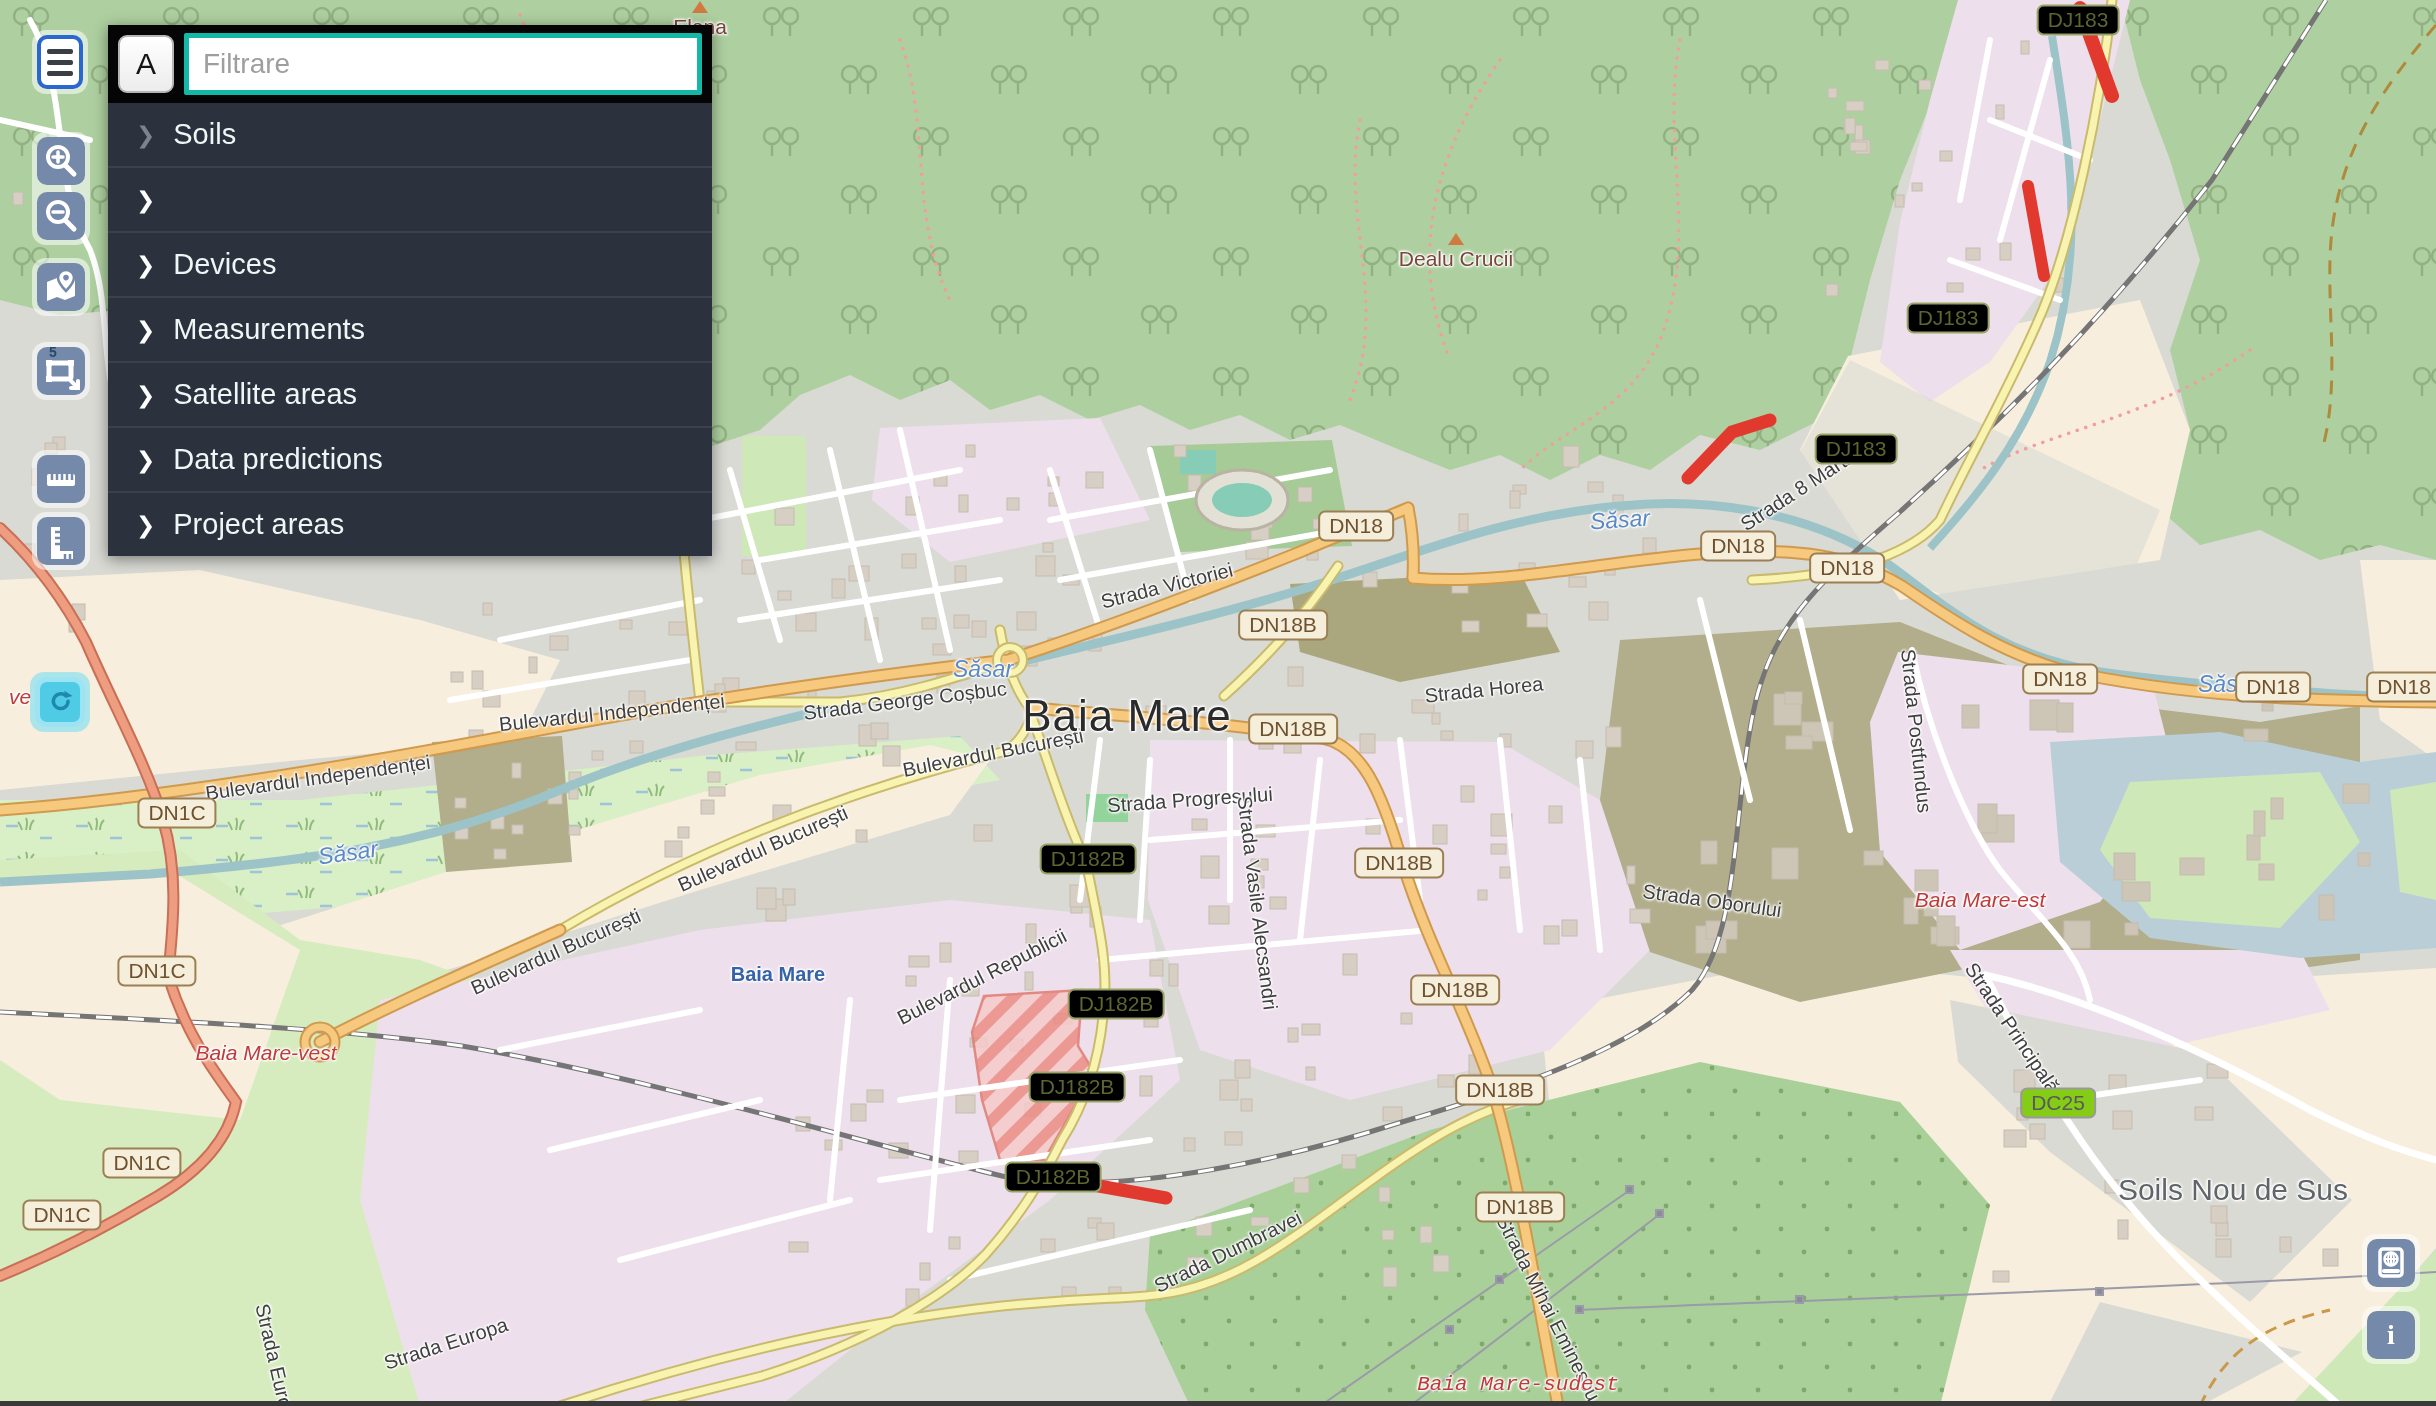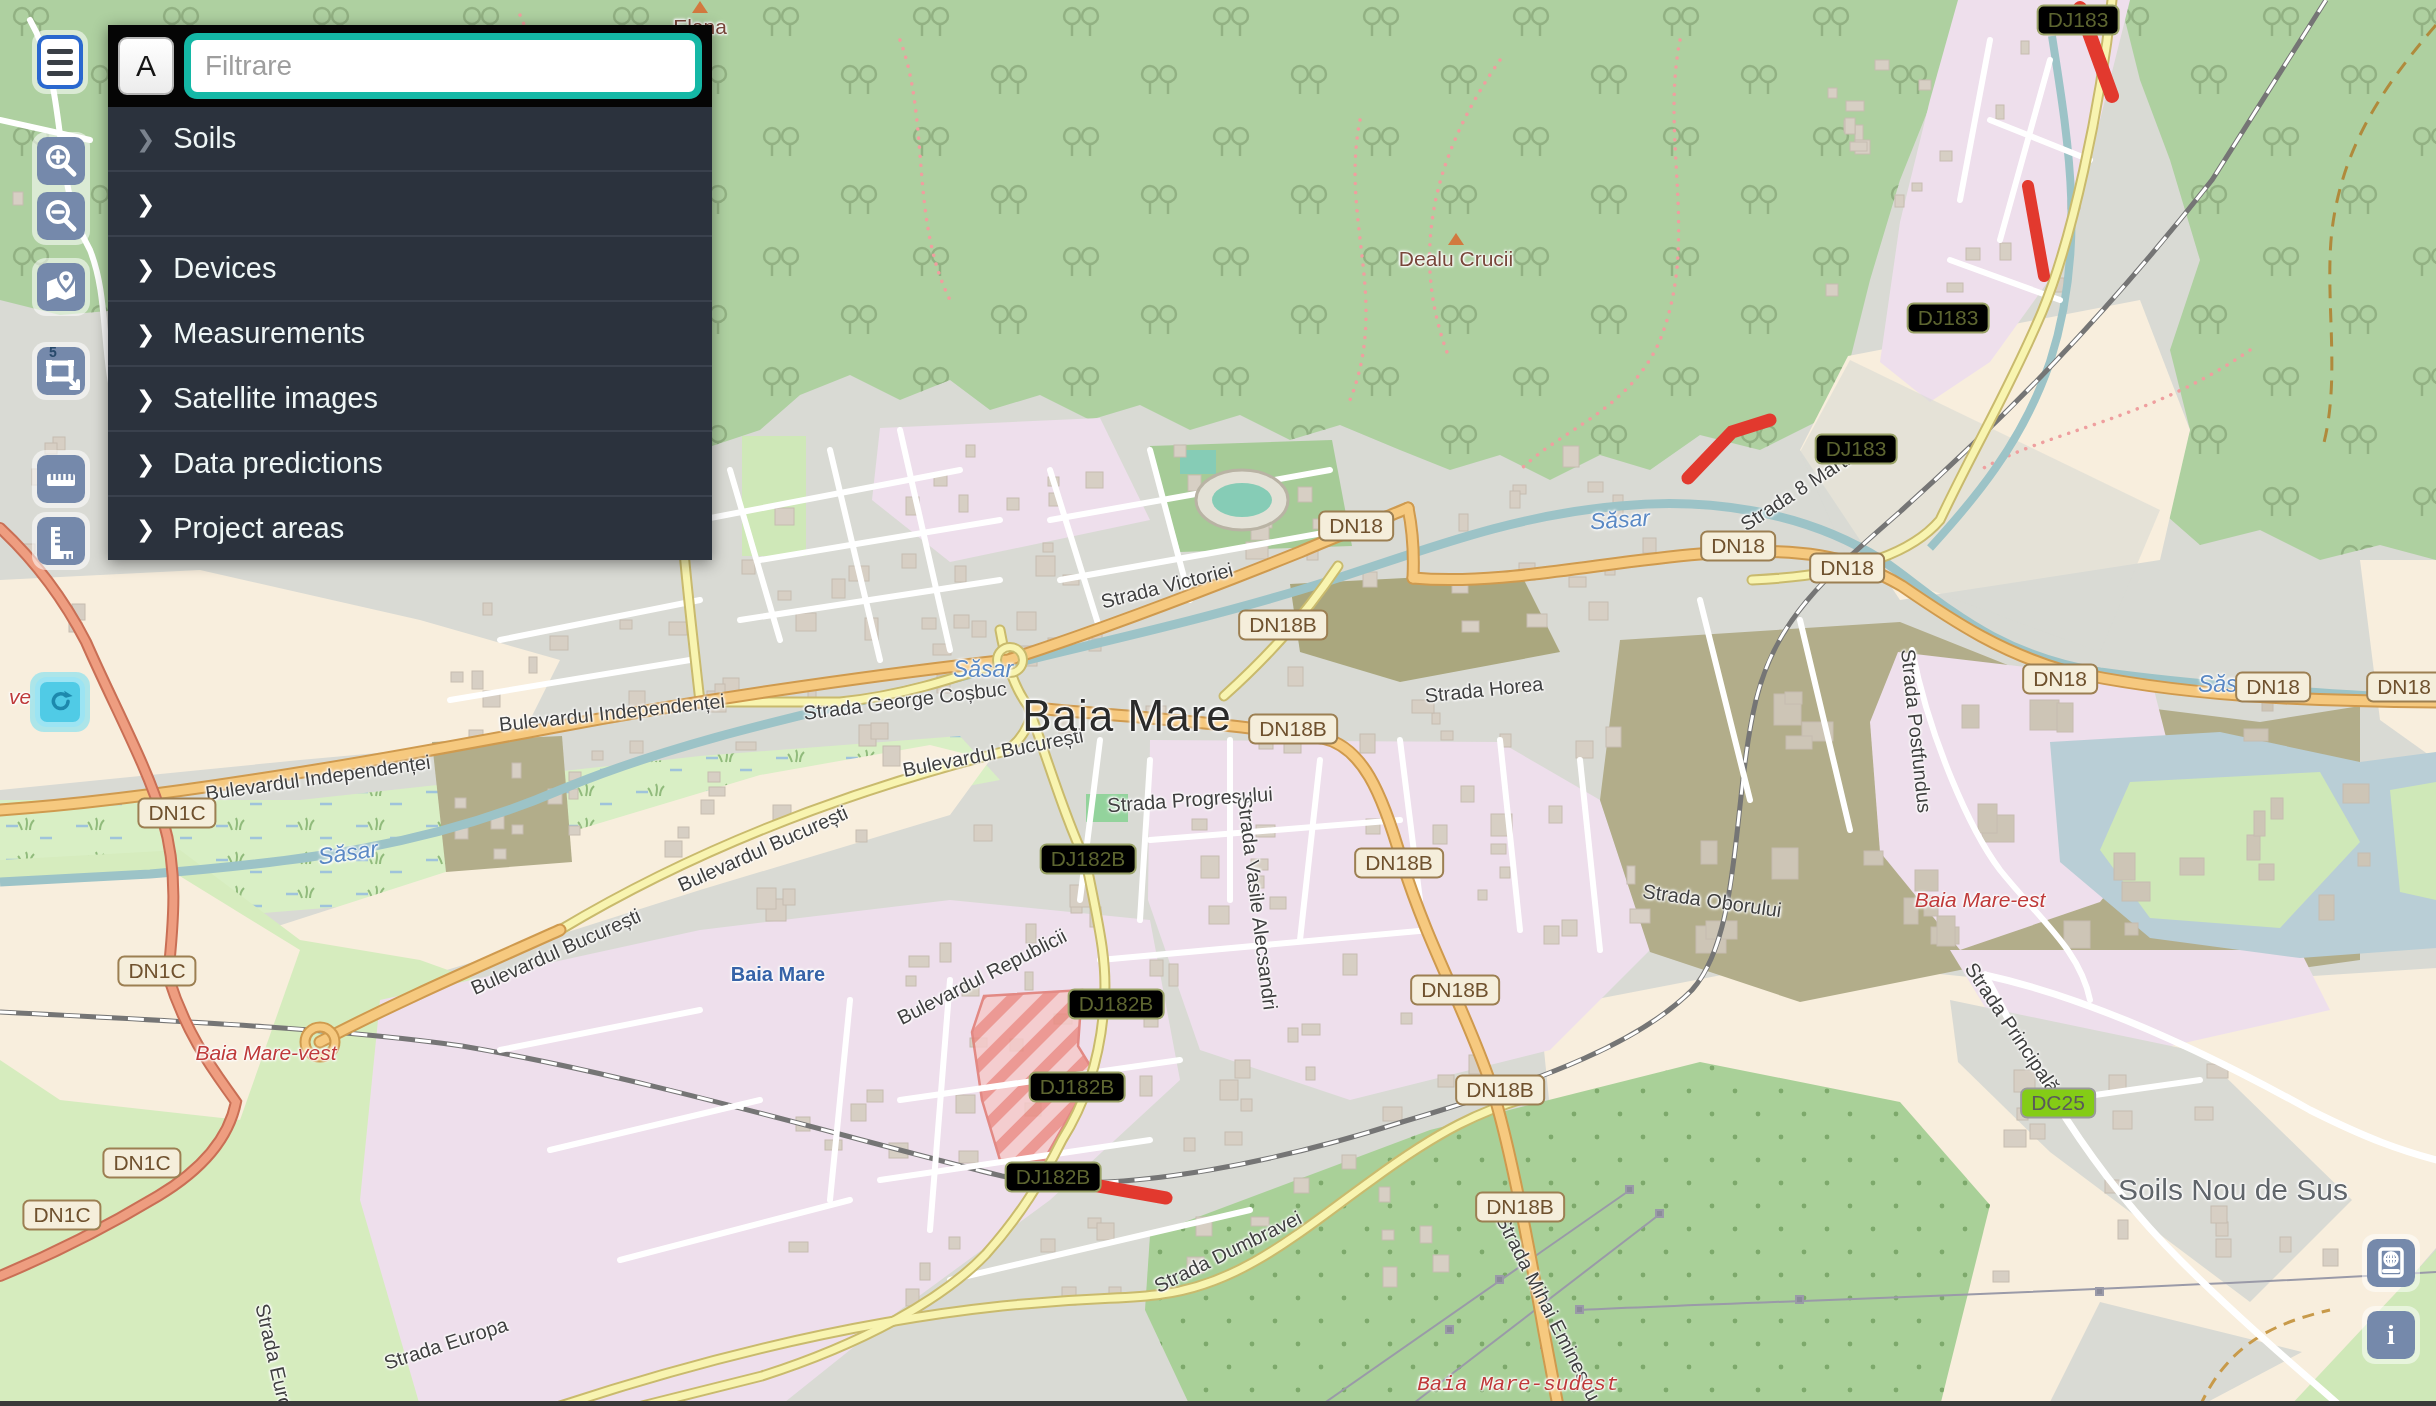--- a/index.html
+++ b/index.html
@@ -25,21 +25,21 @@
   .shield-dn{background:#f5eedb;color:#6f512e;border-color:#9c7f52;}
   .shield-dj{background:#000000;color:#5d6530;border-color:#99a266;}
   .shield-dc{background:#84cc16;color:#5a5a5a;border-color:#9a9a9a;}
   
   #layer-panel{position:absolute;left:108px;top:25px;width:604px;z-index:30;
                box-shadow:0 3px 14px rgba(0,0,0,.45);}
   .search-row{background:#050505;padding:8px 10px;display:flex;gap:10px;align-items:center;}
   .filter-a{width:56px;height:58px;background:linear-gradient(#ffffff,#ececec);border:2px solid #b5b5b5;
             border-radius:9px;font-family:"Liberation Sans",sans-serif;font-size:30px;color:#151515;
             display:flex;align-items:center;justify-content:center;cursor:pointer;}
-  .filter-input{flex:1;height:52px;border:7px solid #14b8a6;border-radius:13px;padding:0 14px;
+  .filter-input{flex:1;height:52px;border:5px solid #14b8a6;border-radius:2px;padding:0 14px;
                 font-family:"Liberation Sans",sans-serif;font-size:28px;color:#222;min-width:0;}
   .filter-input::placeholder{color:#9e9e9e;}
   .rows{background:#2b323d;}
   .panel-row{height:63px;display:flex;align-items:center;gap:18px;padding-left:28px;
              border-top:2px solid #3a414d;color:#eef6f6;font-size:29px;cursor:pointer;}
   .panel-row:first-child{border-top:none;}
   .chev{font-size:23px;color:#ffffff;line-height:1;transform:translateY(1px);}
   .chev.muted{color:#7b838e;}
   
   .tool-halo{position:absolute;left:32px;background:rgba(255,255,255,.55);border-radius:14px;
@@ -616,21 +616,21 @@
         <div class="panel-row">
           <span class="chev">❯</span>
           <span>Devices</span>
         </div>
         <div class="panel-row">
           <span class="chev">❯</span>
           <span>Measurements</span>
         </div>
         <div class="panel-row">
           <span class="chev">❯</span>
-          <span>Satellite images</span>
+          <span>Satellite areas</span>
         </div>
         <div class="panel-row">
           <span class="chev">❯</span>
           <span>Data predictions</span>
         </div>
         <div class="panel-row">
           <span class="chev">❯</span>
           <span>Project areas</span>
         </div>
       </div>

